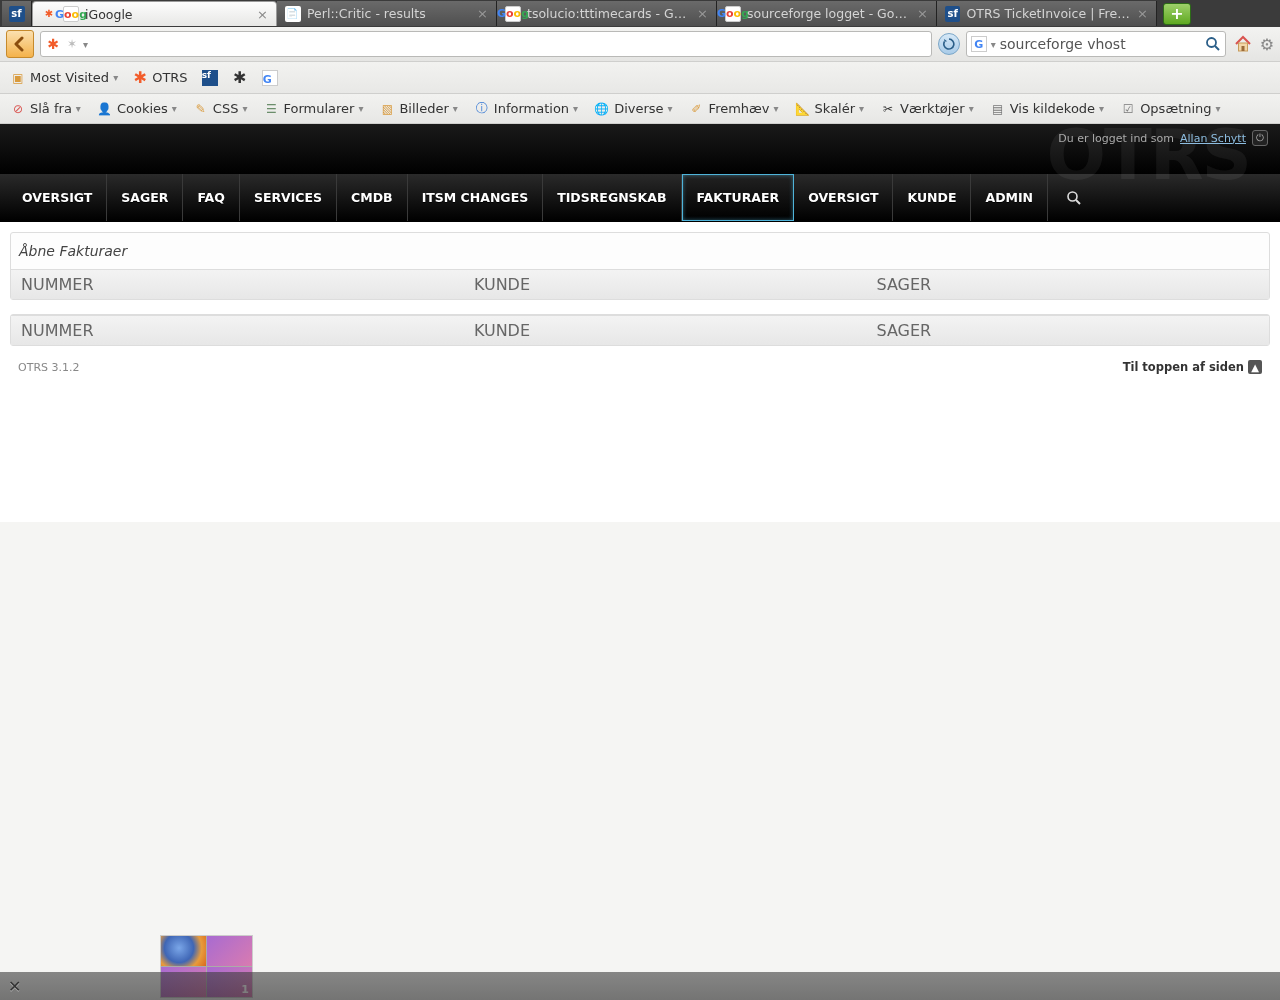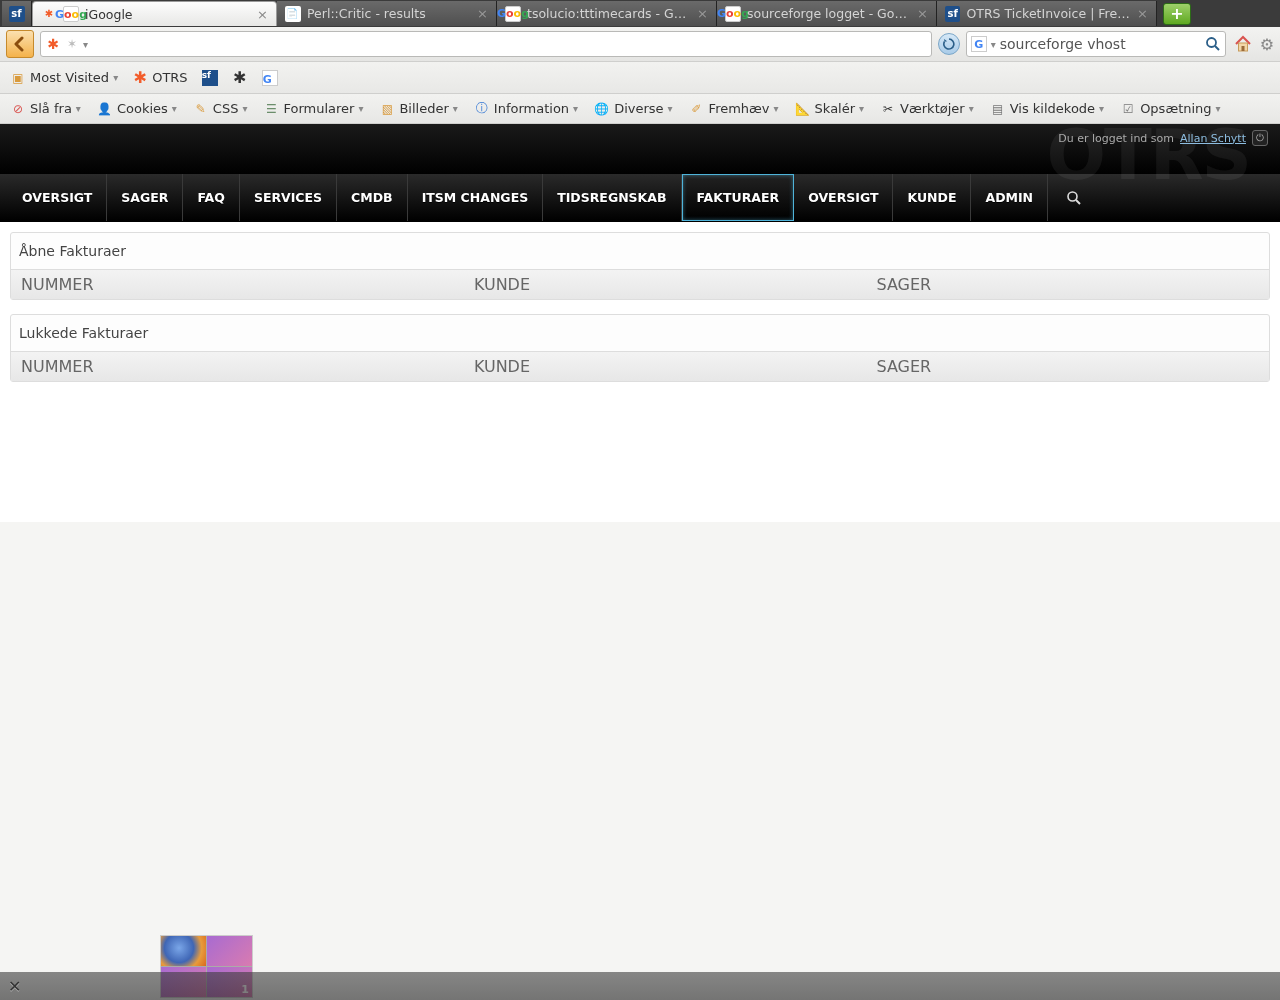--- a/index.html
+++ b/index.html
@@ -47,21 +47,21 @@
 
 .otrs-nav { height:48px; background:linear-gradient(#2a2a2a,#000); display:flex; align-items:stretch; padding-left:8px; border-bottom:1px solid #000;}
 .otrs-nav .mi { color:#fff; font-weight:bold; font-size:12.5px; padding:0 14px; display:flex; align-items:center; border-right:1px solid #3a3a3a; cursor:pointer; text-shadow:0 1px 0 #000;}
 .otrs-nav .mi.active { border:1px solid #4fb3d9; background:linear-gradient(#222,#000); box-shadow: inset 0 0 4px rgba(79,179,217,.5); }
 .otrs-nav .search { color:#ddd; font-size:16px; padding:0 18px; display:flex; align-items:center;}
 
 
 .page { background:#fff; min-height:300px; padding:10px 10px 6px 10px; }
 .page h1 { font-size:17px; font-weight:bold; color:#111; margin:6px 6px 10px 6px;}
 .panel { border:1px solid #ddd; border-radius:3px; margin-bottom:14px; background:#fdfdfd;}
-.panel h2 { font-size:14px; font-weight:normal; color:#444; padding:10px 8px;}
+.panel h2 { font-size:14px; font-weight:normal; color:#444; padding:10px 8px;font-style:italic;}
 .thead { display:flex; background:linear-gradient(#f3f3f3,#e7e7e7); border-top:1px solid #ddd; font-size:16px; color:#666; }
 .thead .col { padding:5px 10px;}
 .col.num { flex:0 0 36%; }
 .col.kunde { flex:0 0 32%; }
 .col.sager { flex:1; }
 
 .footer-row { display:flex; justify-content:space-between; align-items:center; padding:0 8px 4px 8px; font-size:11px; color:#888;}
 .to-top { color:#333; font-size:11.5px; font-weight:bold; display:flex; align-items:center; gap:4px; cursor:pointer;}
 .to-top .box{ width:14px;height:14px;background:#555;color:#fff;display:inline-flex;align-items:center;justify-content:center;font-size:10px;border-radius:2px;}
 
@@ -300,28 +300,34 @@
   <div class="panel">
     <h2>Åbne Fakturaer</h2>
     <div class="thead">
       <div class="col num">NUMMER</div>
       <div class="col kunde">KUNDE</div>
       <div class="col sager">SAGER</div>
     </div>
   </div>
 
   <div class="panel">
-    <h2>Lukkede Fakturaer</h2>
     <div class="thead">
       <div class="col num">NUMMER</div>
       <div class="col kunde">KUNDE</div>
       <div class="col sager">SAGER</div>
     </div>
   </div>
 
+  <div class="footer-row">
+    <span>OTRS 3.1.2</span>
+    <span class="to-top">
+      <span>Til toppen af siden</span>
+      <span class="box">▲</span>
+    </span>
+  </div>
 </div>
 
 <div class="thumbs">
   <div class="ff"></div>
   <div></div>
   <div></div>
   <div>
       <span>1</span>
     </div>
 </div>

